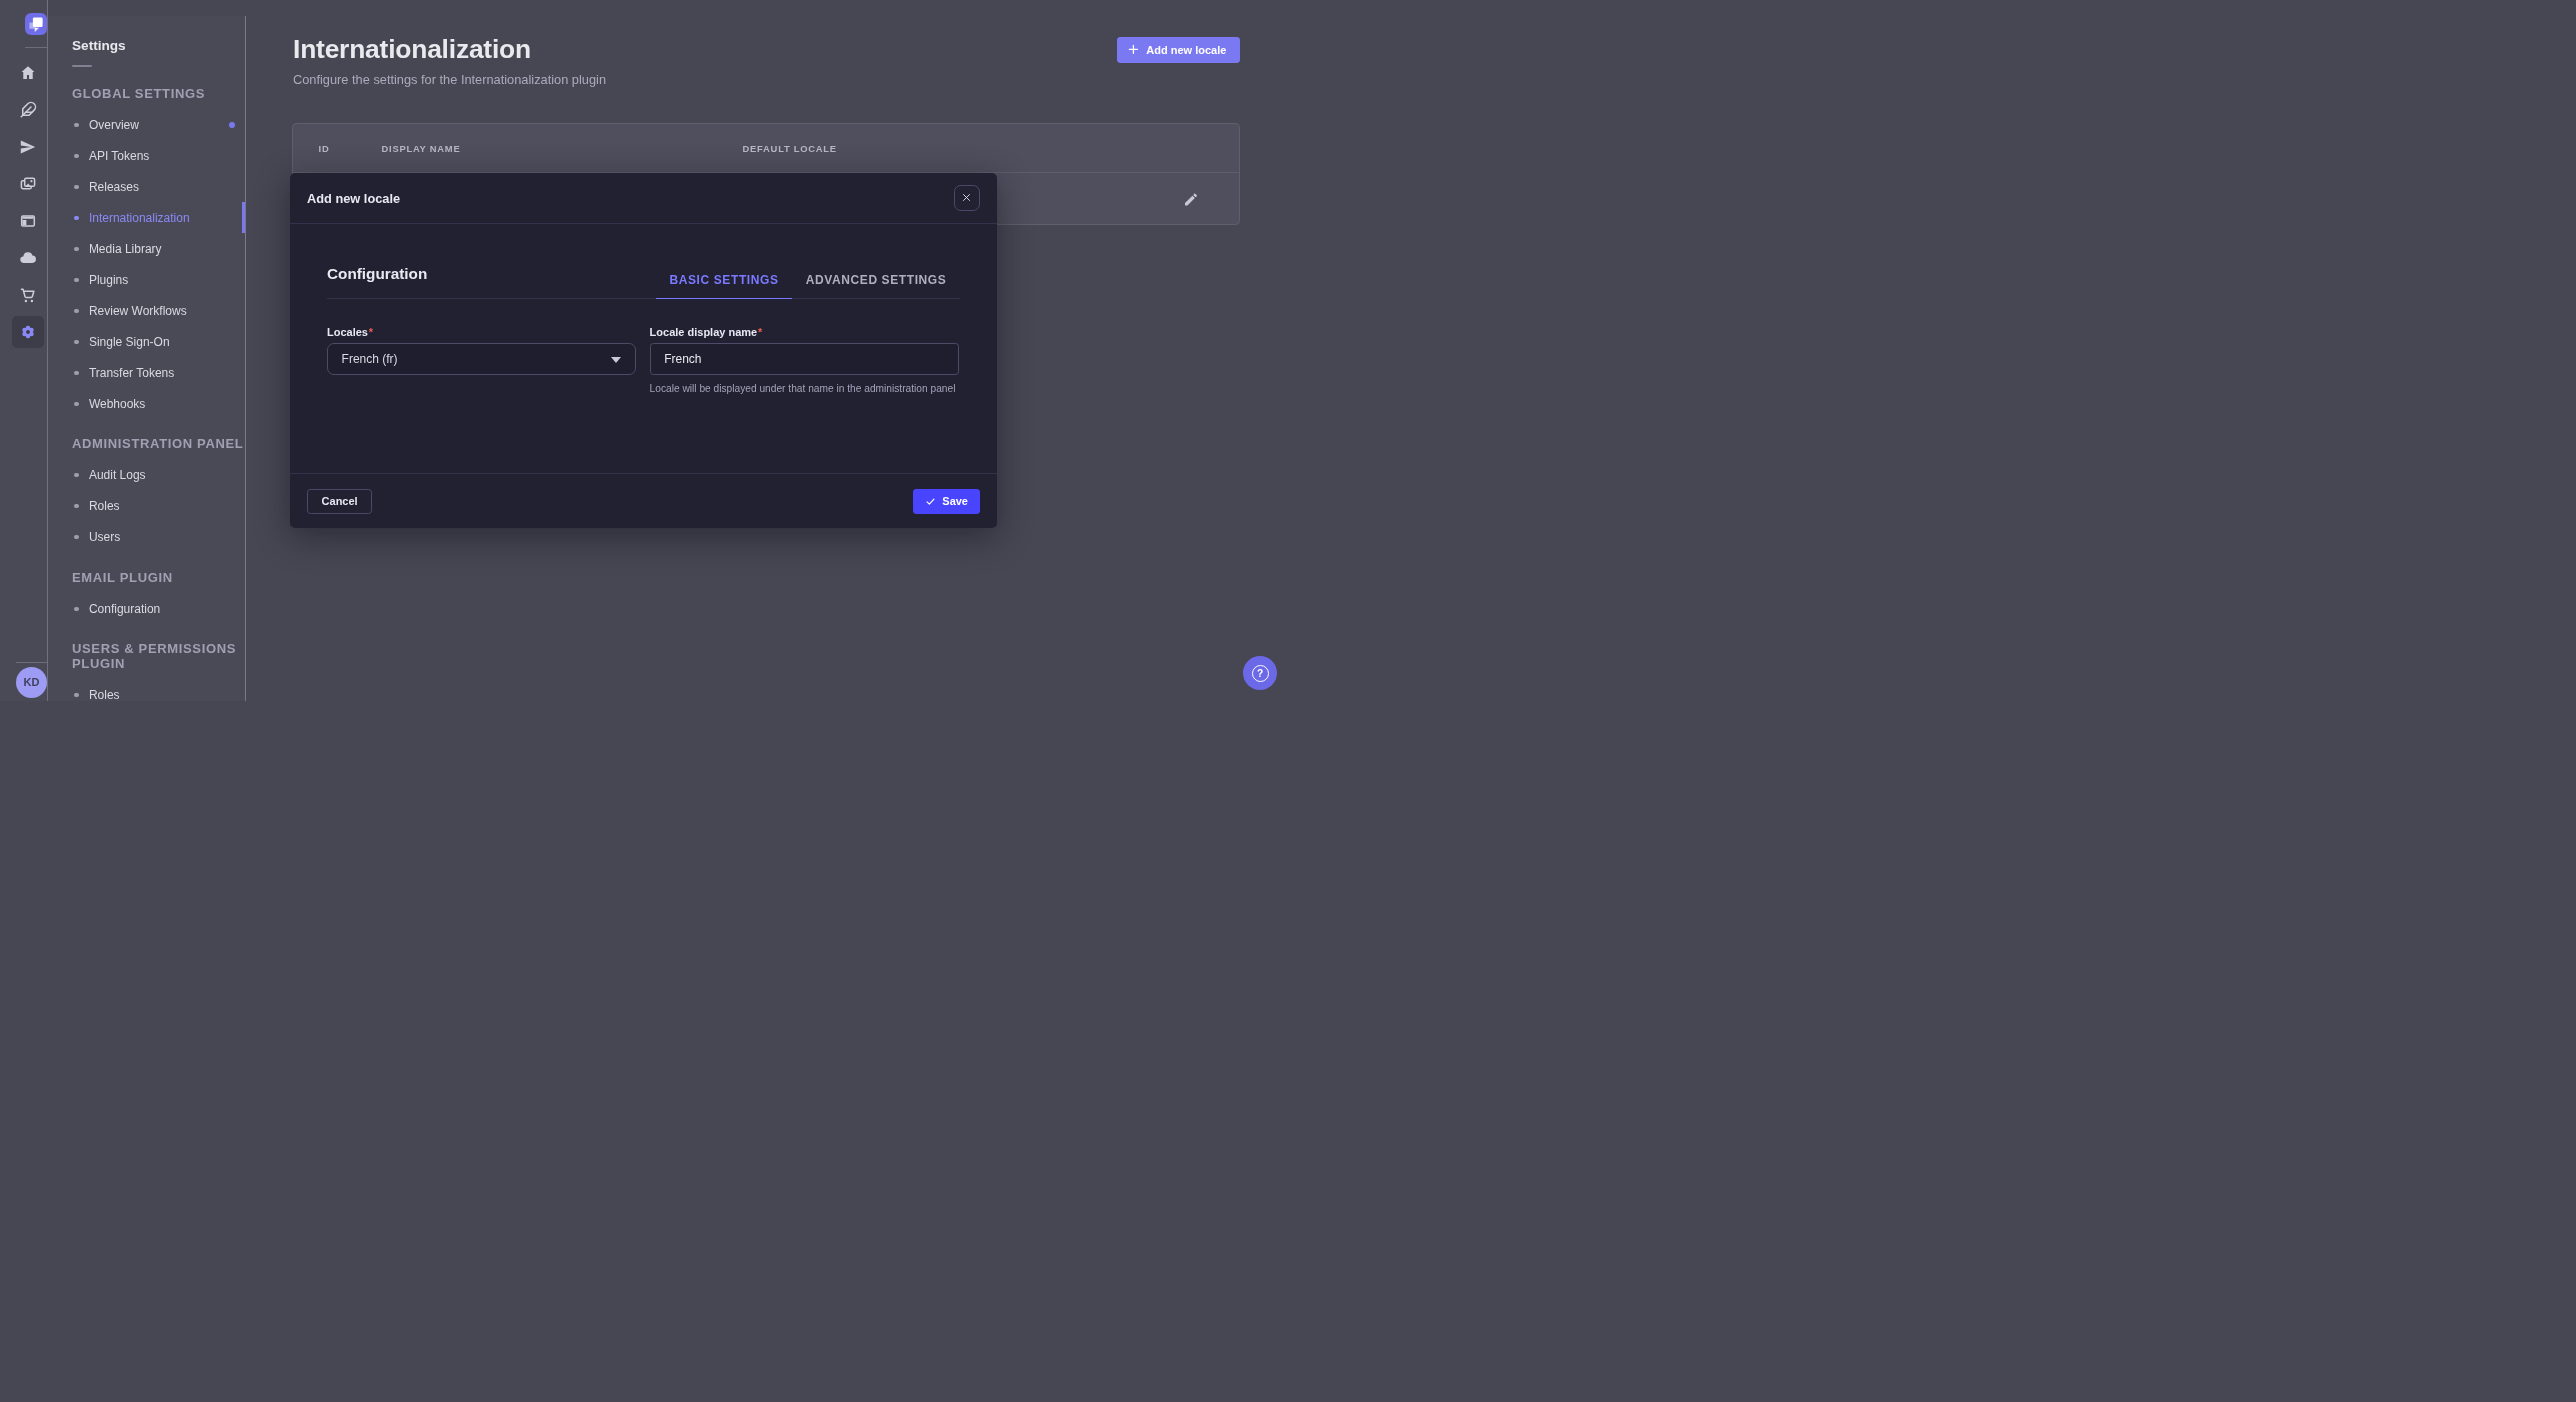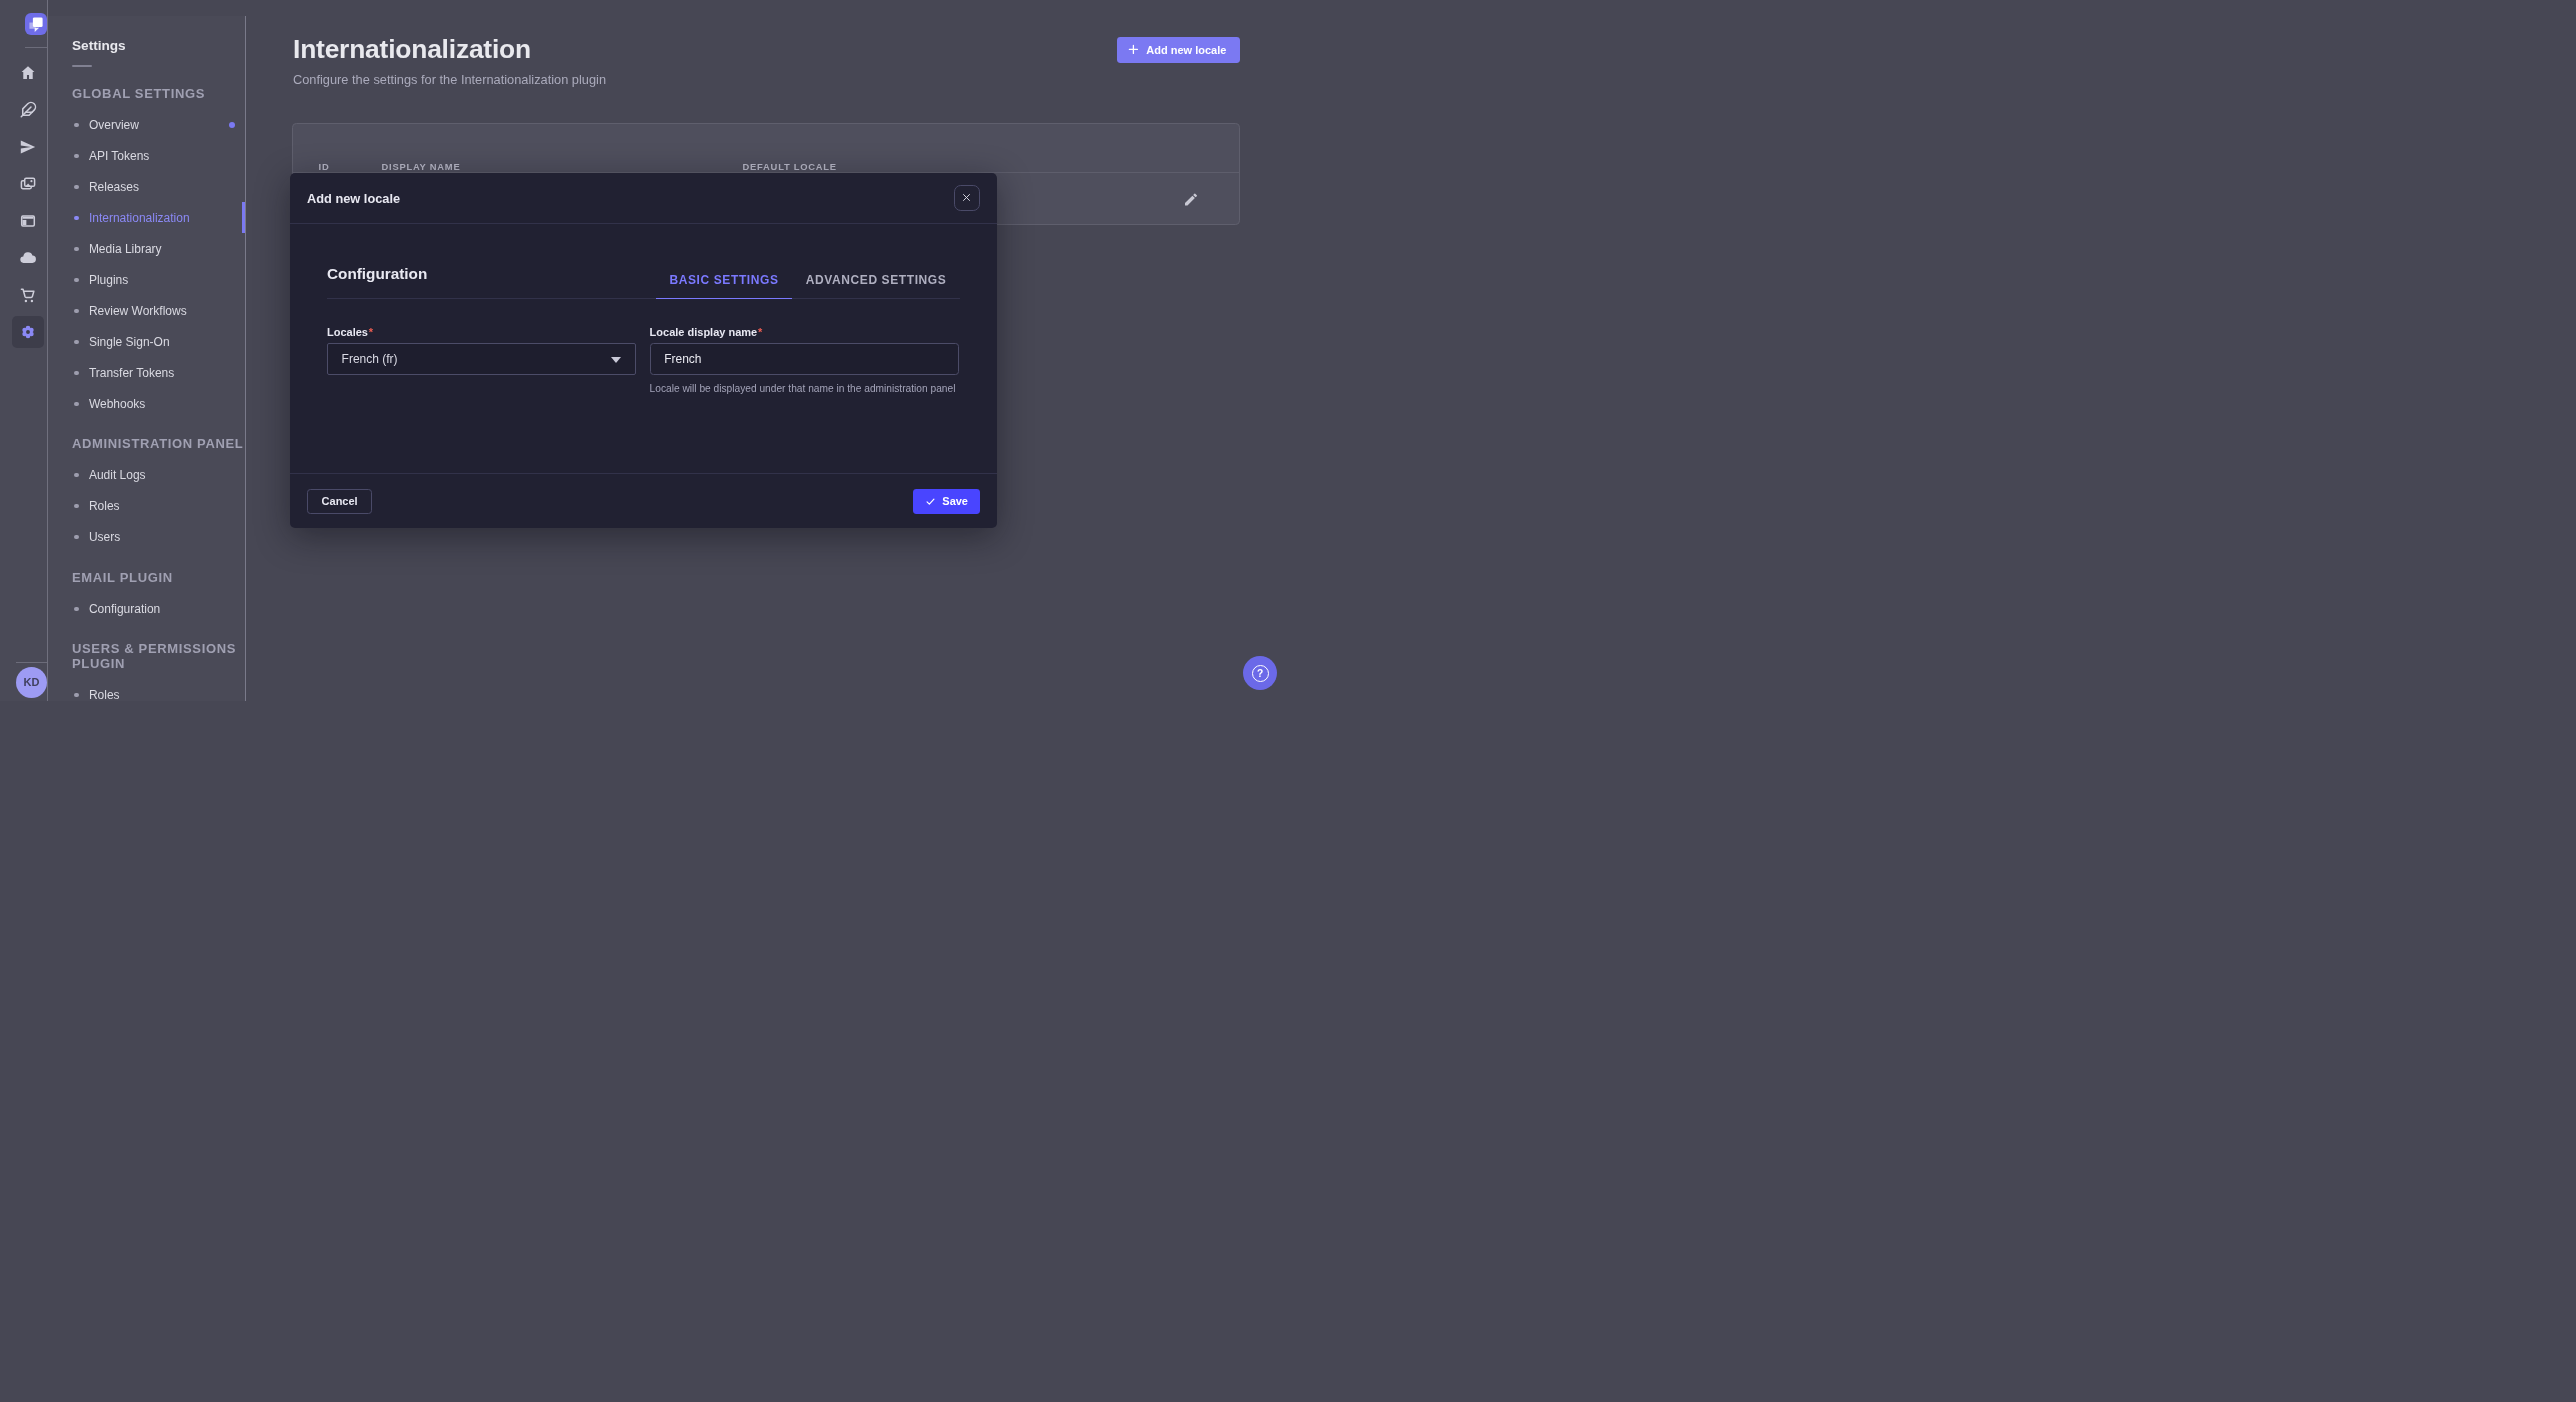--- a/index.html
+++ b/index.html
@@ -72,21 +72,21 @@
     display:flex; align-items:center; gap:6.8px; cursor:pointer;
     font-family:"Liberation Sans", sans-serif;
   }
 
   
   .card {
     position:absolute; left:47px; right:48px; top:123px; height:102px;
     background:#4F4F5D; border:0.9px solid #5F5F6D; border-radius:4.3px;
   }
   .card-head {
-    height:49px; display:flex; align-items:flex-end; padding-left:25.6px;
+    height:49px; display:flex; align-items:center; padding-left:25.6px;
     border-bottom:0.9px solid #5E5E6C;
   }
   .card-head span { font-size:9.4px; font-weight:700; letter-spacing:.08em; color:#B7B7C6; }
   .col-id { width:63px; }
   .col-name { width:361px; }
   .card-row { position:relative; height:52px; }
   .row-edit {
     position:absolute; right:39px; top:50%; transform:translateY(-50%);
     width:19px; height:19px; display:flex; align-items:center; justify-content:center; cursor:pointer;
   }
@@ -120,21 +120,21 @@
     color:#AFAFC0; cursor:pointer; background:none; border:none;
     font-family:"Liberation Sans", sans-serif;
   }
   .tab.active { color:#7B79FF; border-bottom:1.7px solid #7B79FF; margin-bottom:-0.9px; }
 
   .fields-row { display:flex; gap:13.6px; margin-top:27px; }
   .field { width:309px; }
   .field-label { font-size:11px; font-weight:700; color:#E8E8F2; margin-bottom:5.1px; }
   .req { color:#EE5E52; margin-left:0.9px; }
   .select-box {
-    height:31.5px; background:#1E1E2E; border:0.9px solid #4C4C68; border-radius:2px;
+    height:31.5px; background:#1E1E2E; border:0.9px solid #4C4C68; border-radius:7px;
     display:flex; align-items:center; justify-content:space-between;
     padding:0 13.6px; cursor:pointer;
   }
   .select-value { font-size:12px; color:#DADAE4; }
   .caret-down {
     width:0; height:0; border-left:5.1px solid transparent; border-right:5.1px solid transparent;
     border-top:6px solid #C9C9D8; margin-top:1.7px;
   }
   .text-input {
     width:100%; height:31.5px; background:#1E1E2E; border:0.9px solid #4C4C68; border-radius:3.4px;

